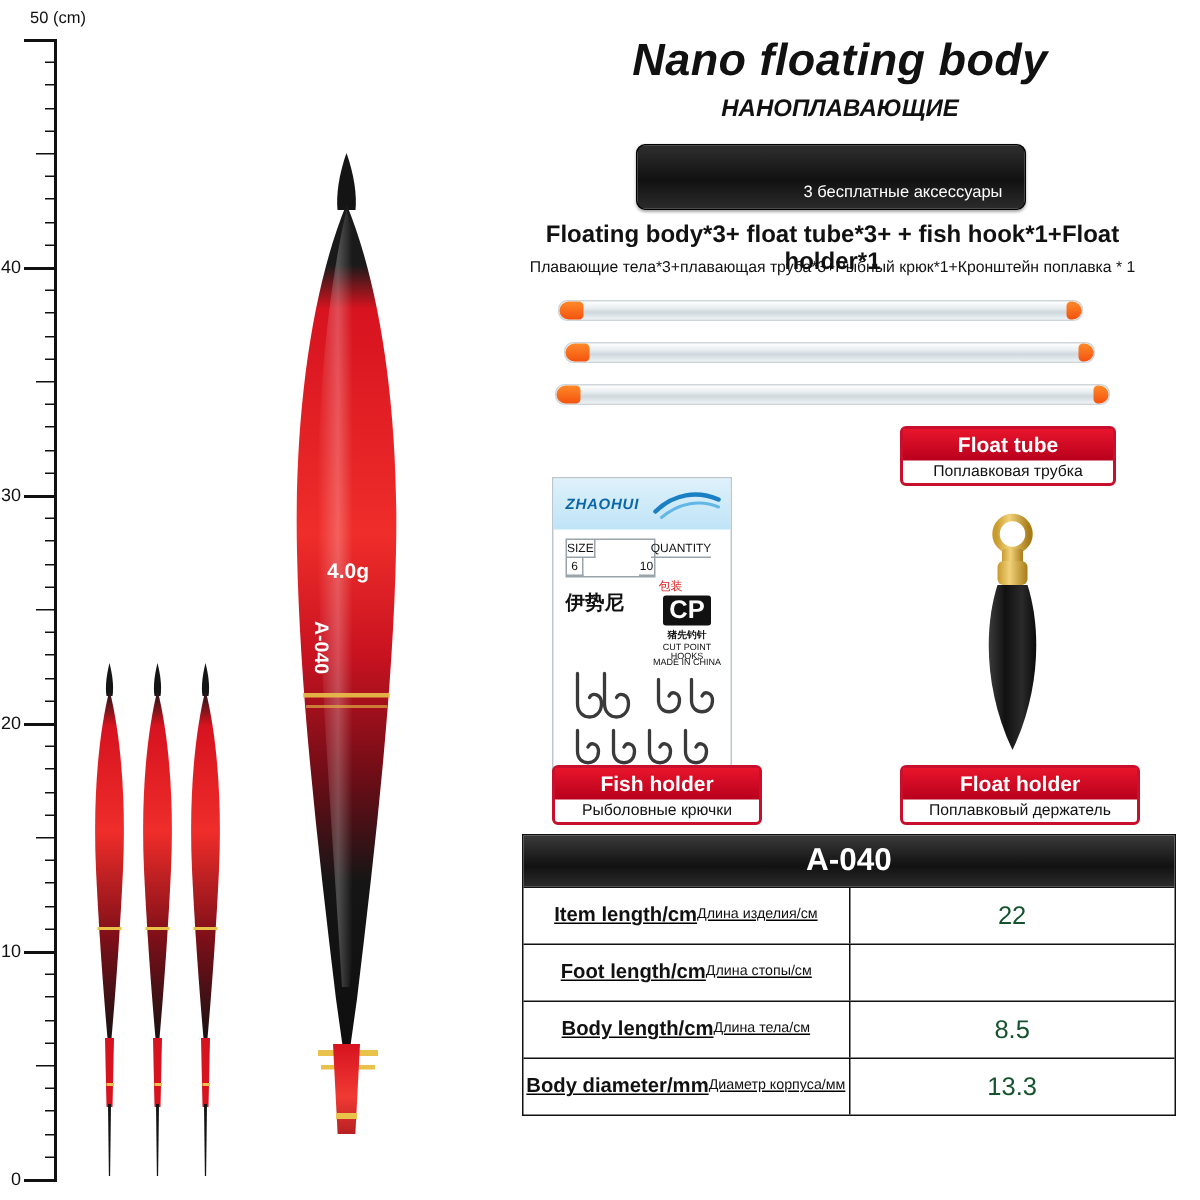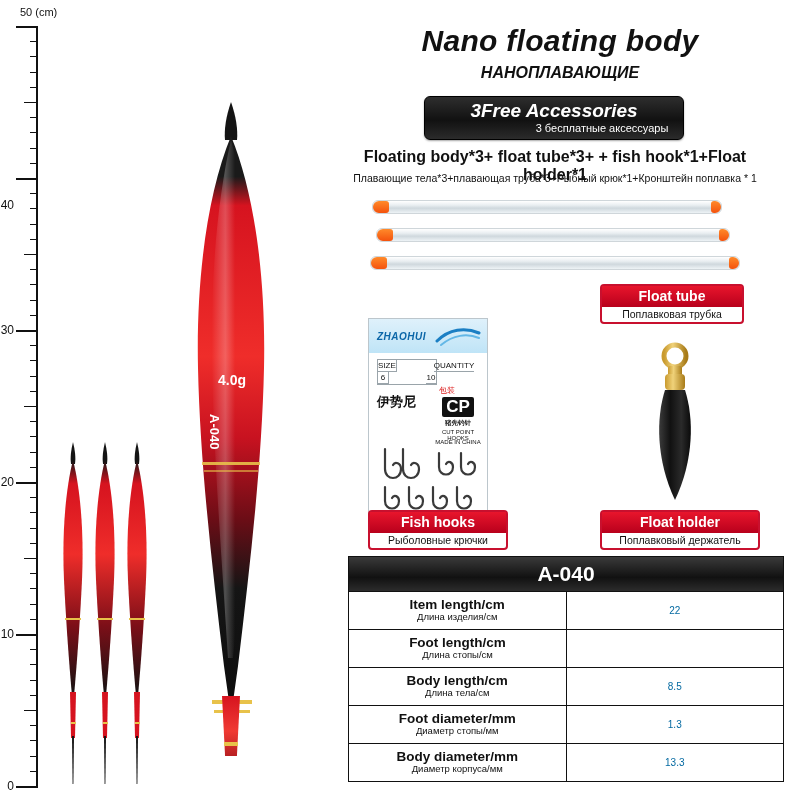--- a/index.html
+++ b/index.html
@@ -78,24 +78,24 @@
   .packet-hooks{position:absolute;left:0;top:128px;width:100%;height:72px;}
 
   
   .holder{position:absolute;left:632px;top:340px;width:86px;height:170px;}
 
   
   .spec{position:absolute;left:348px;top:556px;width:434px;border:1px solid #111;background:#fff;}
   .spec-head{height:34px;background:linear-gradient(180deg,#3a3a3a 0%,#111 60%,#2c2c2c 100%);
     color:#fff;font-size:21px;font-weight:bold;display:flex;align-items:center;justify-content:center;}
   .spec-row{display:flex;border-top:1px solid #111;height:37px;}
-  .spec-k{width:50%;border-right:1px solid #111;display:flex;flex-direction:column;align-items:center;justify-content:center;}
+  .spec-k{width:50%;border-right:1px solid #111;display:flex;flex-direction:row;align-items:center;justify-content:center;text-decoration:underline;}
   .spec-k .k1{font-size:13.5px;font-weight:bold;color:#111;line-height:1.05;}
   .spec-k .k2{font-size:9.5px;color:#111;line-height:1.1;}
-  .spec-v{width:50%;display:flex;align-items:center;justify-content:center;font-size:10px;color:#0369a1;}
+  .spec-v{width:50%;display:flex;align-items:center;justify-content:center;font-size:17px;color:#14532d;}
 
   
   .float-big{position:absolute;left:176px;top:96px;width:110px;height:660px;}
   .weight-label{position:absolute;left:218px;top:372px;color:#fff;font-size:14px;font-weight:bold;}
   .model-label{position:absolute;left:222px;top:414px;color:#fff;font-size:13px;font-weight:bold;transform:rotate(90deg);transform-origin:left top;}
   .float-small{position:absolute;top:440px;width:34px;height:350px;}
 </style>
 </head>
 <body>
 
@@ -149,33 +149,32 @@
         <div class="tick minor" style="top: 136.8px;"></div>
         <div class="tick minor" style="top: 121.6px;"></div>
         <div class="tick minor" style="top: 106.4px;"></div>
         <div class="tick minor" style="top: 91.2px;"></div>
         <div class="tick mid" style="top: 76px;"></div>
         <div class="tick minor" style="top: 60.8px;"></div>
         <div class="tick minor" style="top: 45.6px;"></div>
         <div class="tick minor" style="top: 30.4px;"></div>
         <div class="tick minor" style="top: 15.2px;"></div>
         <div class="tick major" style="top: 0px;"></div>
-        <div class="tick-label" style="top: 152px; margin-top: 27px;">40</div>
+        <div class="tick-label" style="top: 152px;">40</div>
         <div class="tick-label" style="top: 304px;">30</div>
         <div class="tick-label" style="top: 456px;">20</div>
         <div class="tick-label" style="top: 608px;">10</div>
         <div class="tick-label" style="top: 760px;">0</div>
       </div>
   </div>
 
   <div class="title-main">Nano floating body</div>
   <div class="title-sub">НАНОПЛАВАЮЩИЕ</div>
 
   <div class="banner">
-    <div class="banner-l1">3Free Accessories</div>
     <div class="banner-l2">3 бесплатные аксессуары</div>
   </div>
 
   <div class="accline1">Floating body*3+ float tube*3+ + fish hook*1+Float holder*1</div>
   <div class="accline2">Плавающие тела*3+плавающая труба*3+Рыбный крюк*1+Кронштейн поплавка * 1</div>
 
   <div class="tube" style="left:372px;top:200px;width:348px;">
     <div class="cap"></div>
     <div class="cap-r"></div>
   </div>
@@ -232,21 +231,21 @@
           <path d="M64 40 L64 54 C64 64, 78 64, 78 54 C78 49, 73 47, 71 51"></path>
           <path d="M88 40 L88 54 C88 64, 102 64, 102 54 C102 49, 97 47, 95 51"></path>
           <path d="M70 6 L70 20 C70 30, 84 30, 84 20 C84 15, 79 13, 77 17"></path>
           <path d="M92 6 L92 20 C92 30, 106 30, 106 20 C106 15, 101 13, 99 17"></path>
         </g>
       </svg>
     </div>
   </div>
 
   <div class="redlabel" style="left:368px;top:510px;width:136px;">
-    <div class="rl-top">Fish hooks</div>
+    <div class="rl-top">Fish holder</div>
     <div class="rl-bot">Рыболовные крючки</div>
   </div>
 
   <div class="holder">
     <svg viewBox="0 0 86 170" width="86" height="170">
       <defs>
         <linearGradient id="brass" x1="0" y1="0" x2="1" y2="0">
           <stop offset="0%" stop-color="#c99a2e"></stop>
           <stop offset="40%" stop-color="#f0d27a"></stop>
           <stop offset="100%" stop-color="#a87b18"></stop>
@@ -383,27 +382,20 @@
         </div>
         <div class="spec-row">
           <div class="spec-k">
             <div class="k1">Body length/cm</div>
             <div class="k2">Длина тела/см</div>
           </div>
           <div class="spec-v">8.5</div>
         </div>
         <div class="spec-row">
           <div class="spec-k">
-            <div class="k1">Foot diameter/mm</div>
-            <div class="k2">Диаметр стопы/мм</div>
-          </div>
-          <div class="spec-v">1.3</div>
-        </div>
-        <div class="spec-row">
-          <div class="spec-k">
             <div class="k1">Body diameter/mm</div>
             <div class="k2">Диаметр корпуса/мм</div>
           </div>
           <div class="spec-v">13.3</div>
         </div>
       </div>
   </div>
 
 </div>
 

